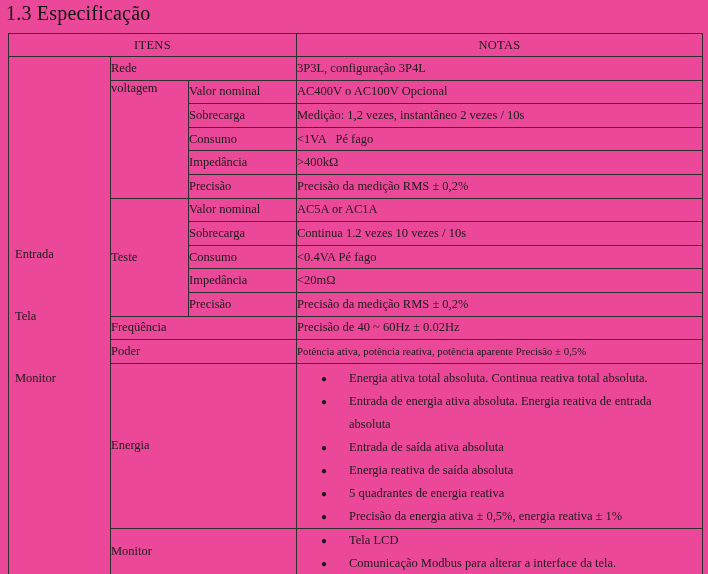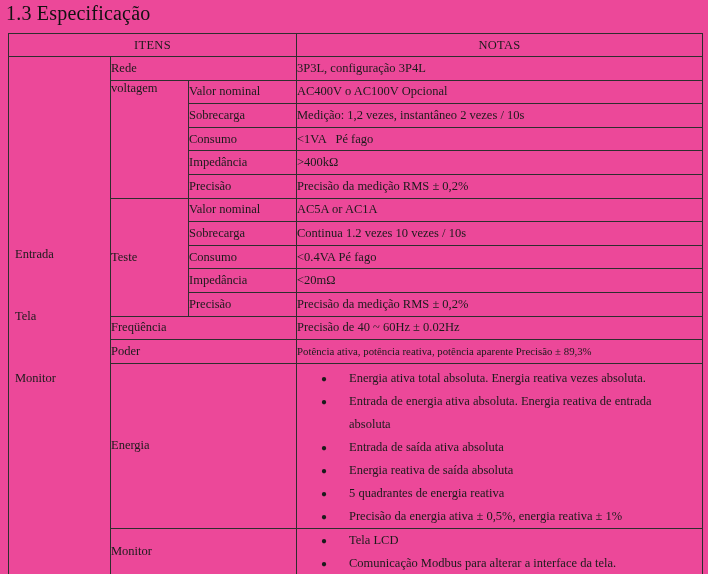--- a/index.html
+++ b/index.html
@@ -190,29 +190,29 @@
       <td class="sub-cell">Precisão</td>
       <td class="note-cell">Precisão da medição RMS ± 0,2%</td>
     </tr>
 
     <tr class="std">
       <td class="item-cell" colspan="2">Freqüência</td>
       <td class="note-cell">Precisão de 40 ~ 60Hz ± 0.02Hz</td>
     </tr>
     <tr class="std">
       <td class="item-cell" colspan="2">Poder</td>
-      <td class="note-cell small-note">Potência ativa, potência reativa, potência aparente Precisão ± 89,3%</td>
+      <td class="note-cell small-note">Potência ativa, potência reativa, potência aparente Precisão ± 0,5%</td>
     </tr>
 
     <tr class="energia-row">
       <td class="item-cell" colspan="2">Energia</td>
       <td class="bullets-cell pad-top">
         <div class="bullet-item">
           <span class="bullet-dot">●</span>
-          <span class="bullet-text">Energia ativa total absoluta. Energia reativa vezes absoluta.</span>
+          <span class="bullet-text">Energia ativa total absoluta. Continua reativa total absoluta.</span>
         </div>
         <div class="bullet-item">
           <span class="bullet-dot">●</span>
           <span class="bullet-text">Entrada de energia ativa absoluta. Energia reativa de entrada absoluta</span>
         </div>
         <div class="bullet-item">
           <span class="bullet-dot">●</span>
           <span class="bullet-text">Entrada de saída ativa absoluta</span>
         </div>
         <div class="bullet-item">

